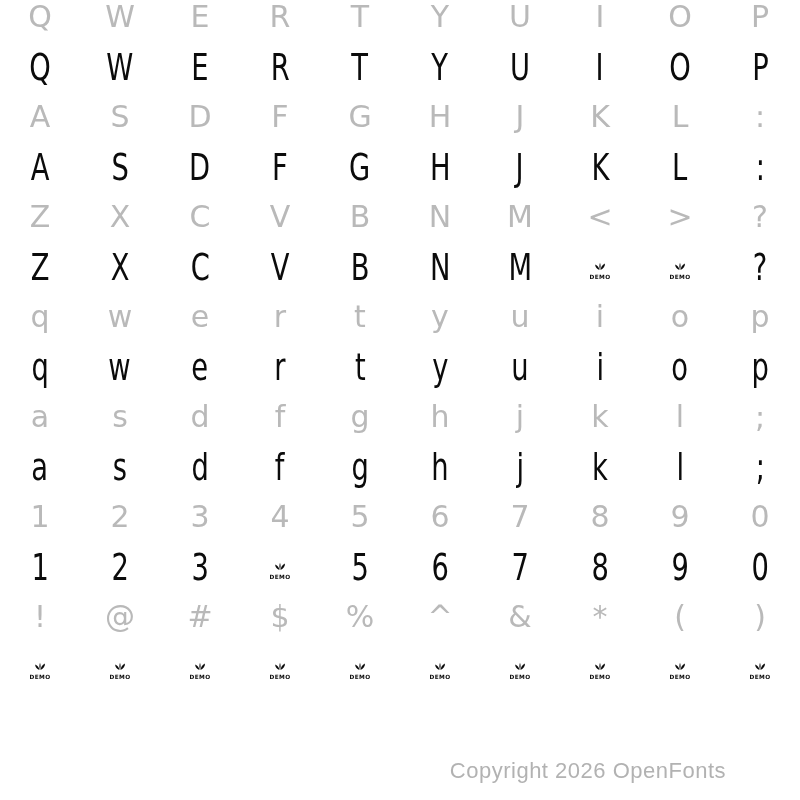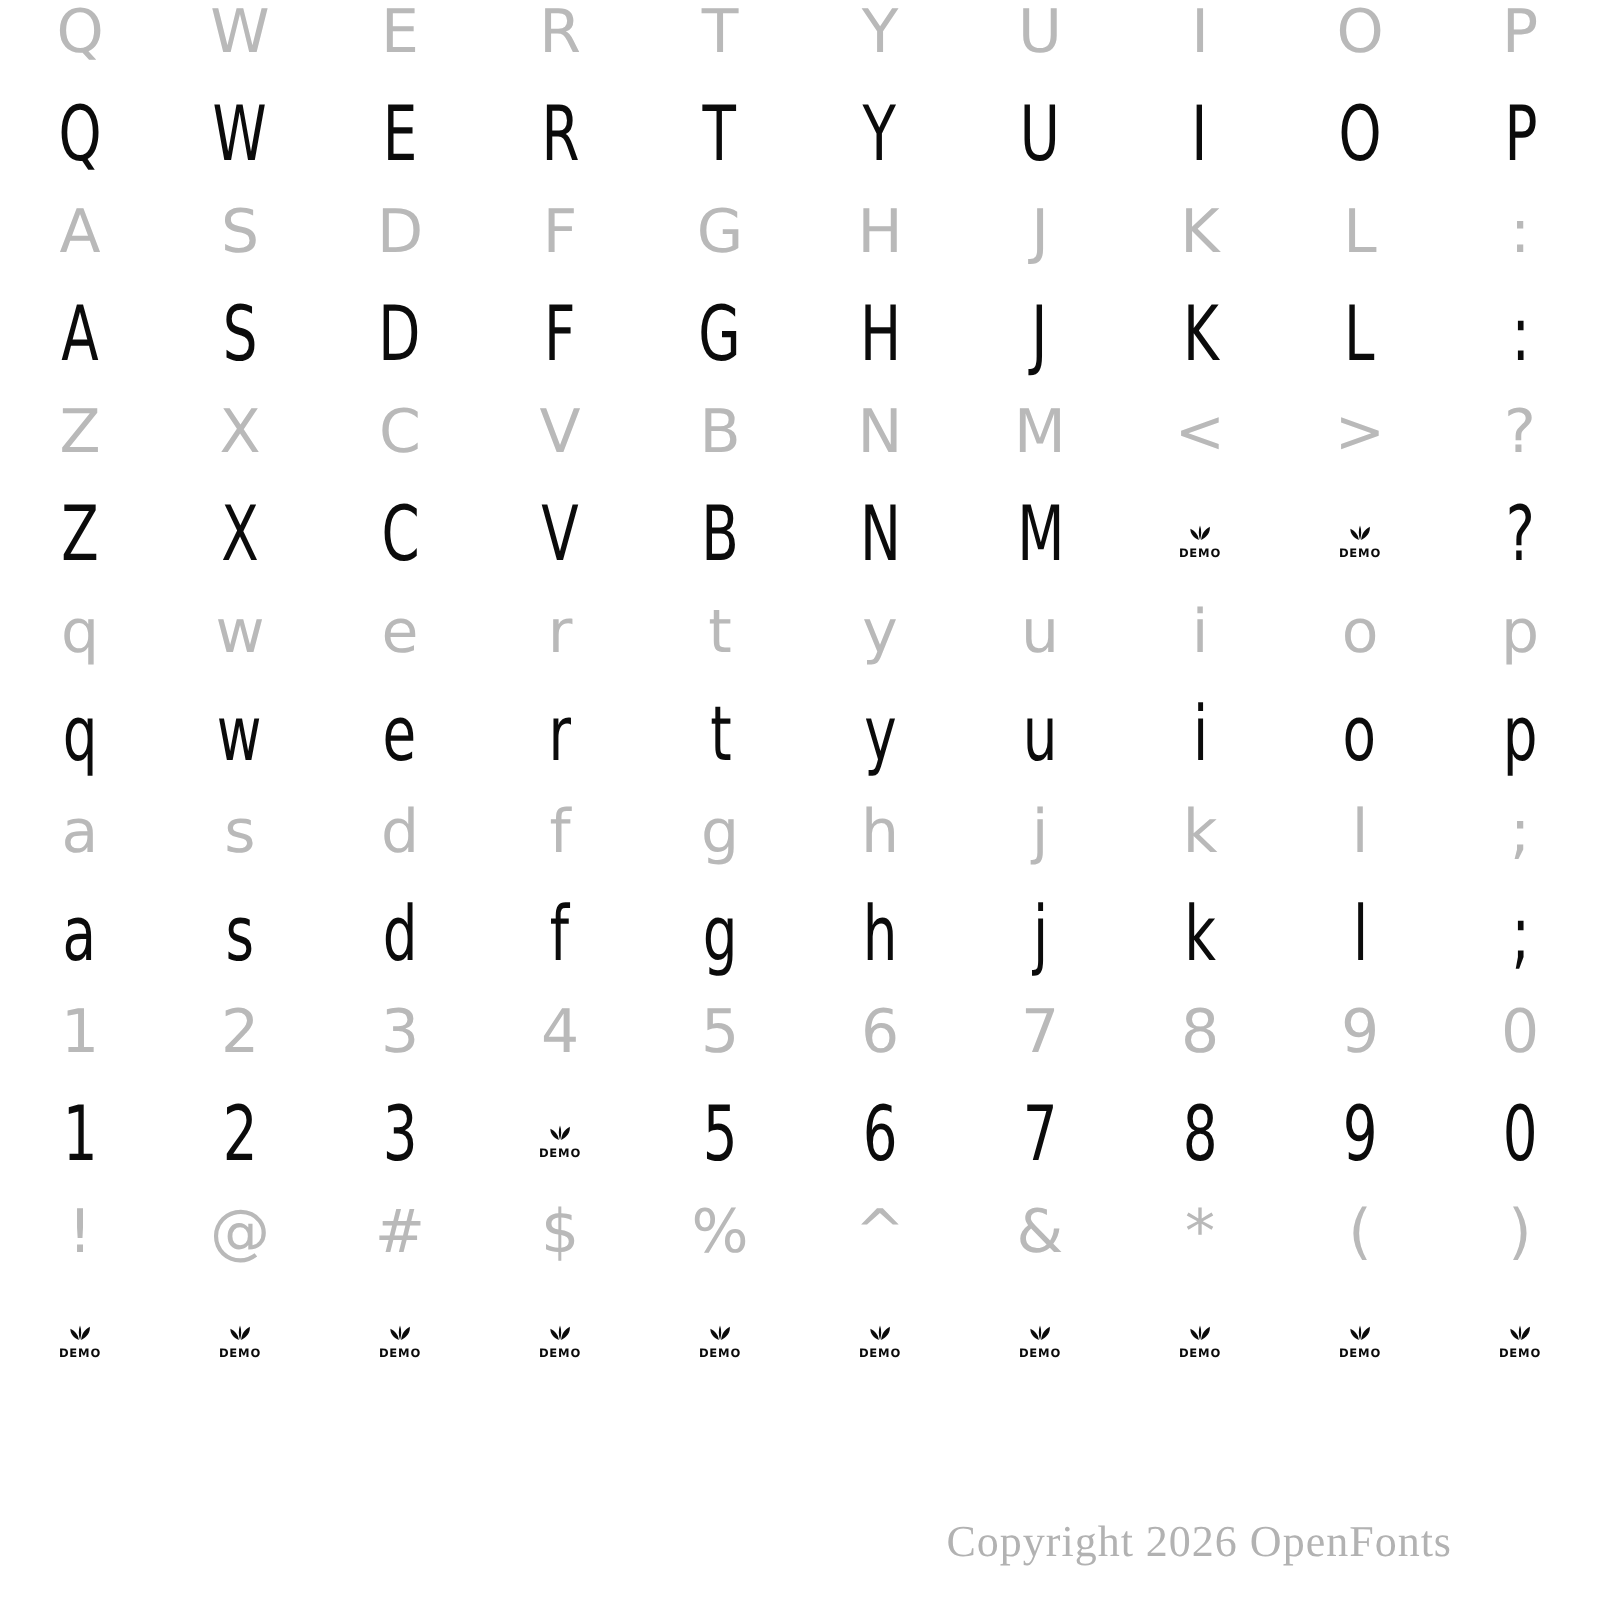--- a/index.html
+++ b/index.html
@@ -56,21 +56,21 @@
   .row.demo .demo-svg {
     transform: translateY(3px);
   }
   .copyright {
     position: absolute;
     top: 758px;
     right: 74px;
     font-size: 22px;
     letter-spacing: 0.5px;
     color: var(--copyright, #b2b2b2);
-    font-family: Liberation Serif, serif;
+    font-family: Liberation Sans, sans-serif;
   }
 </style>
 </head>
 <body>
 
 <div class="sheet">
   <div id="glyph-grid">
       <div class="row gray">
         <div class="cell">
           <span class="ch">Q</span>

